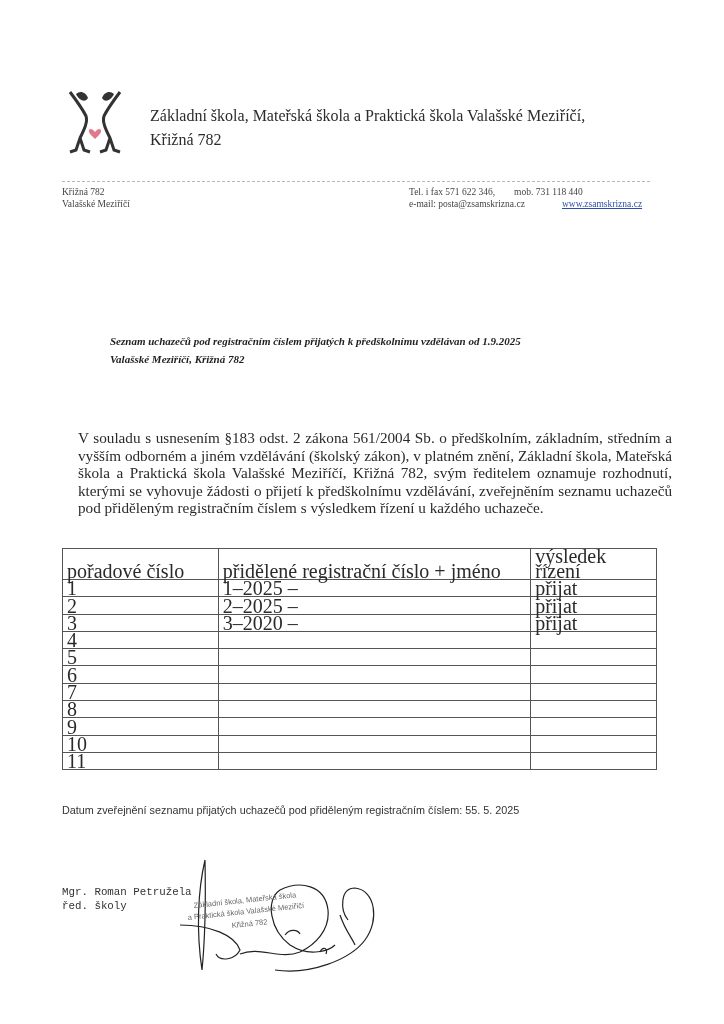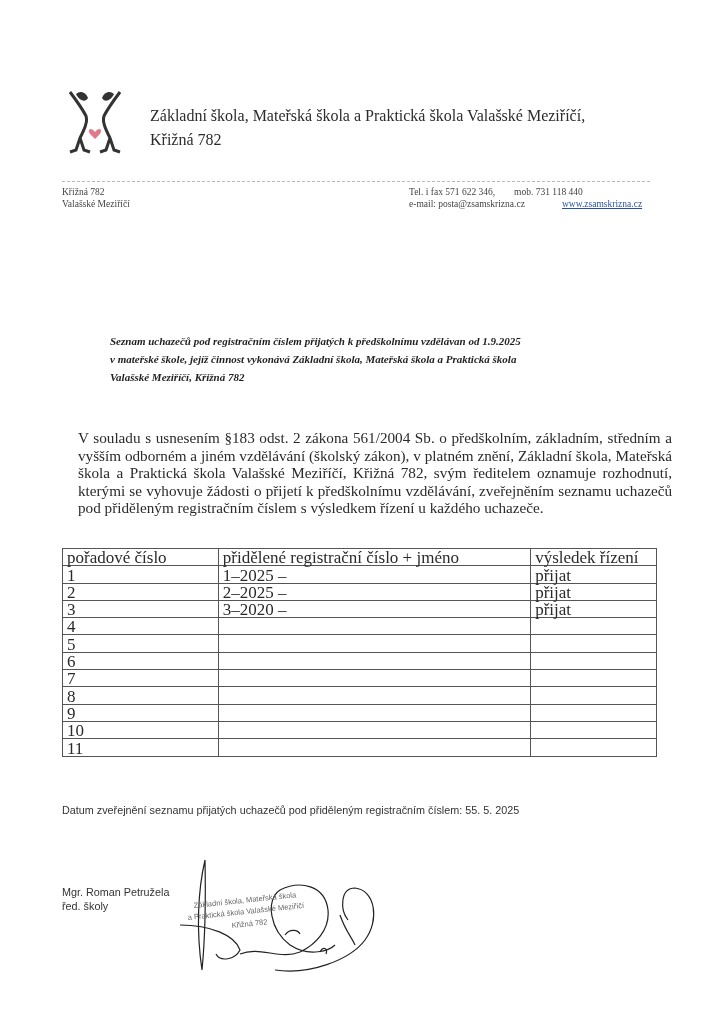--- a/index.html
+++ b/index.html
@@ -6,25 +6,25 @@
   body { width:724px; height:1024px; position:relative; overflow:hidden;
          font-family:"Liberation Serif", serif; color:#2a2a2a; }
   .abs { position:absolute; }
   #logo { left:62px; top:86px; width:66px; height:70px; }
   .hdr-title { left:150px; top:104px; font-size:16px; line-height:24px; color:#2c2c2c; white-space:nowrap; }
   .rule { left:62px; top:181px; width:588px; border-top:1px dashed #b8b8b8; }
   .small { font-size:9.5px; line-height:12px; color:#444; white-space:nowrap; }
   .link { color:#2b4fa8; text-decoration:underline;margin-left:48px; }
   .doc-title { left:62px; top:332px; font-size:11px; line-height:18px; font-weight:bold; font-style:italic; color:#1f1f1f; white-space:nowrap;margin-left:48px; }
   .body-text { left:62px; top:429px; width:594px; font-size:15.2px; line-height:17.5px; text-align:justify; color:#2a2a2a;margin-left:16px; }
-  table.reg { position:absolute; left:62px; top:548px; width:595px; border-collapse:collapse; font-size:17px; color:#2a2a2a; }
+  table.reg { position:absolute; left:62px; top:548px; width:595px; border-collapse:collapse; font-size:20px; color:#2a2a2a; }
   table.reg td { border:1px solid #555; height:16.3px; padding:0 4px; line-height:15px; vertical-align:bottom; }
   .c1 { width:147px; } .c2 { width:304px; } .c3 { width:117px; }
   .datum { left:62px; top:804px; font-family:"Liberation Sans", sans-serif; font-size:10.8px; color:#333; white-space:nowrap; }
-  .sig-name { left:62px; top:885px; font-family:Liberation Sans, sans-serif; font-size:10.8px; line-height:14px; color:#333; white-space:nowrap; }
+  .sig-name { left:62px; top:885px; font-family:Liberation Mono, monospace; font-size:10.8px; line-height:14px; color:#333; white-space:nowrap; }
   #stamp { left:180px; top:850px; width:200px; height:135px; }
   .stamp-text { font-family:"Liberation Sans", sans-serif; font-size:7.5px; fill:#666; }
 </style>
 </head>
 <body>
 
 <svg id="logo" class="abs" viewBox="0 0 66 70">
   <path d="M8 6 C14 14 20 22 24 30 C26 36 22 44 18 52 L14 64 L8 66 M18 52 L22 64 L28 66" fill="none" stroke="#333" stroke-width="3"></path>
   <path d="M14 8 C18 4 24 6 26 12 C24 16 18 16 14 8 Z" fill="#333"></path>
   <path d="M58 6 C52 14 46 22 42 30 C40 36 44 44 48 52 L52 64 L58 66 M48 52 L44 64 L38 66" fill="none" stroke="#333" stroke-width="3"></path>
@@ -47,21 +47,20 @@
   <div>Tel. i fax 571 622 346,</div>
   <div>e-mail: posta@zsamskrizna.cz</div>
 </div>
 <div class="abs small" style="left:514px; top:186px;">
   <div>mob. 731 118 440</div>
   <div class="link">www.zsamskrizna.cz</div>
 </div>
 
 <div class="abs doc-title">
   <div>Seznam uchazečů pod registračním číslem přijatých k předškolnímu vzdělávan od 1.9.2025</div>
-  <div>v mateřské škole, jejíž činnost vykonává Základní škola, Mateřská škola a Praktická škola</div>
   <div>Valašské Meziříčí, Křižná 782</div>
 </div>
 
 <div class="abs body-text">V souladu s usnesením §183 odst. 2 zákona 561/2004 Sb. o předškolním, základním, středním a vyšším odborném a jiném vzdělávání (školský zákon), v platném znění, Základní škola, Mateřská škola a Praktická škola Valašské Meziříčí, Křižná 782, svým ředitelem oznamuje rozhodnutí, kterými se vyhovuje žádosti o přijetí k předškolnímu vzdělávání, zveřejněním seznamu uchazečů pod přiděleným registračním číslem s výsledkem řízení u každého uchazeče.</div>
 
 <table class="reg">
   <tbody id="reg-body">
     <tr>
       <td class="c1">pořadové číslo</td>
       <td class="c2">přidělené registrační číslo + jméno</td>

